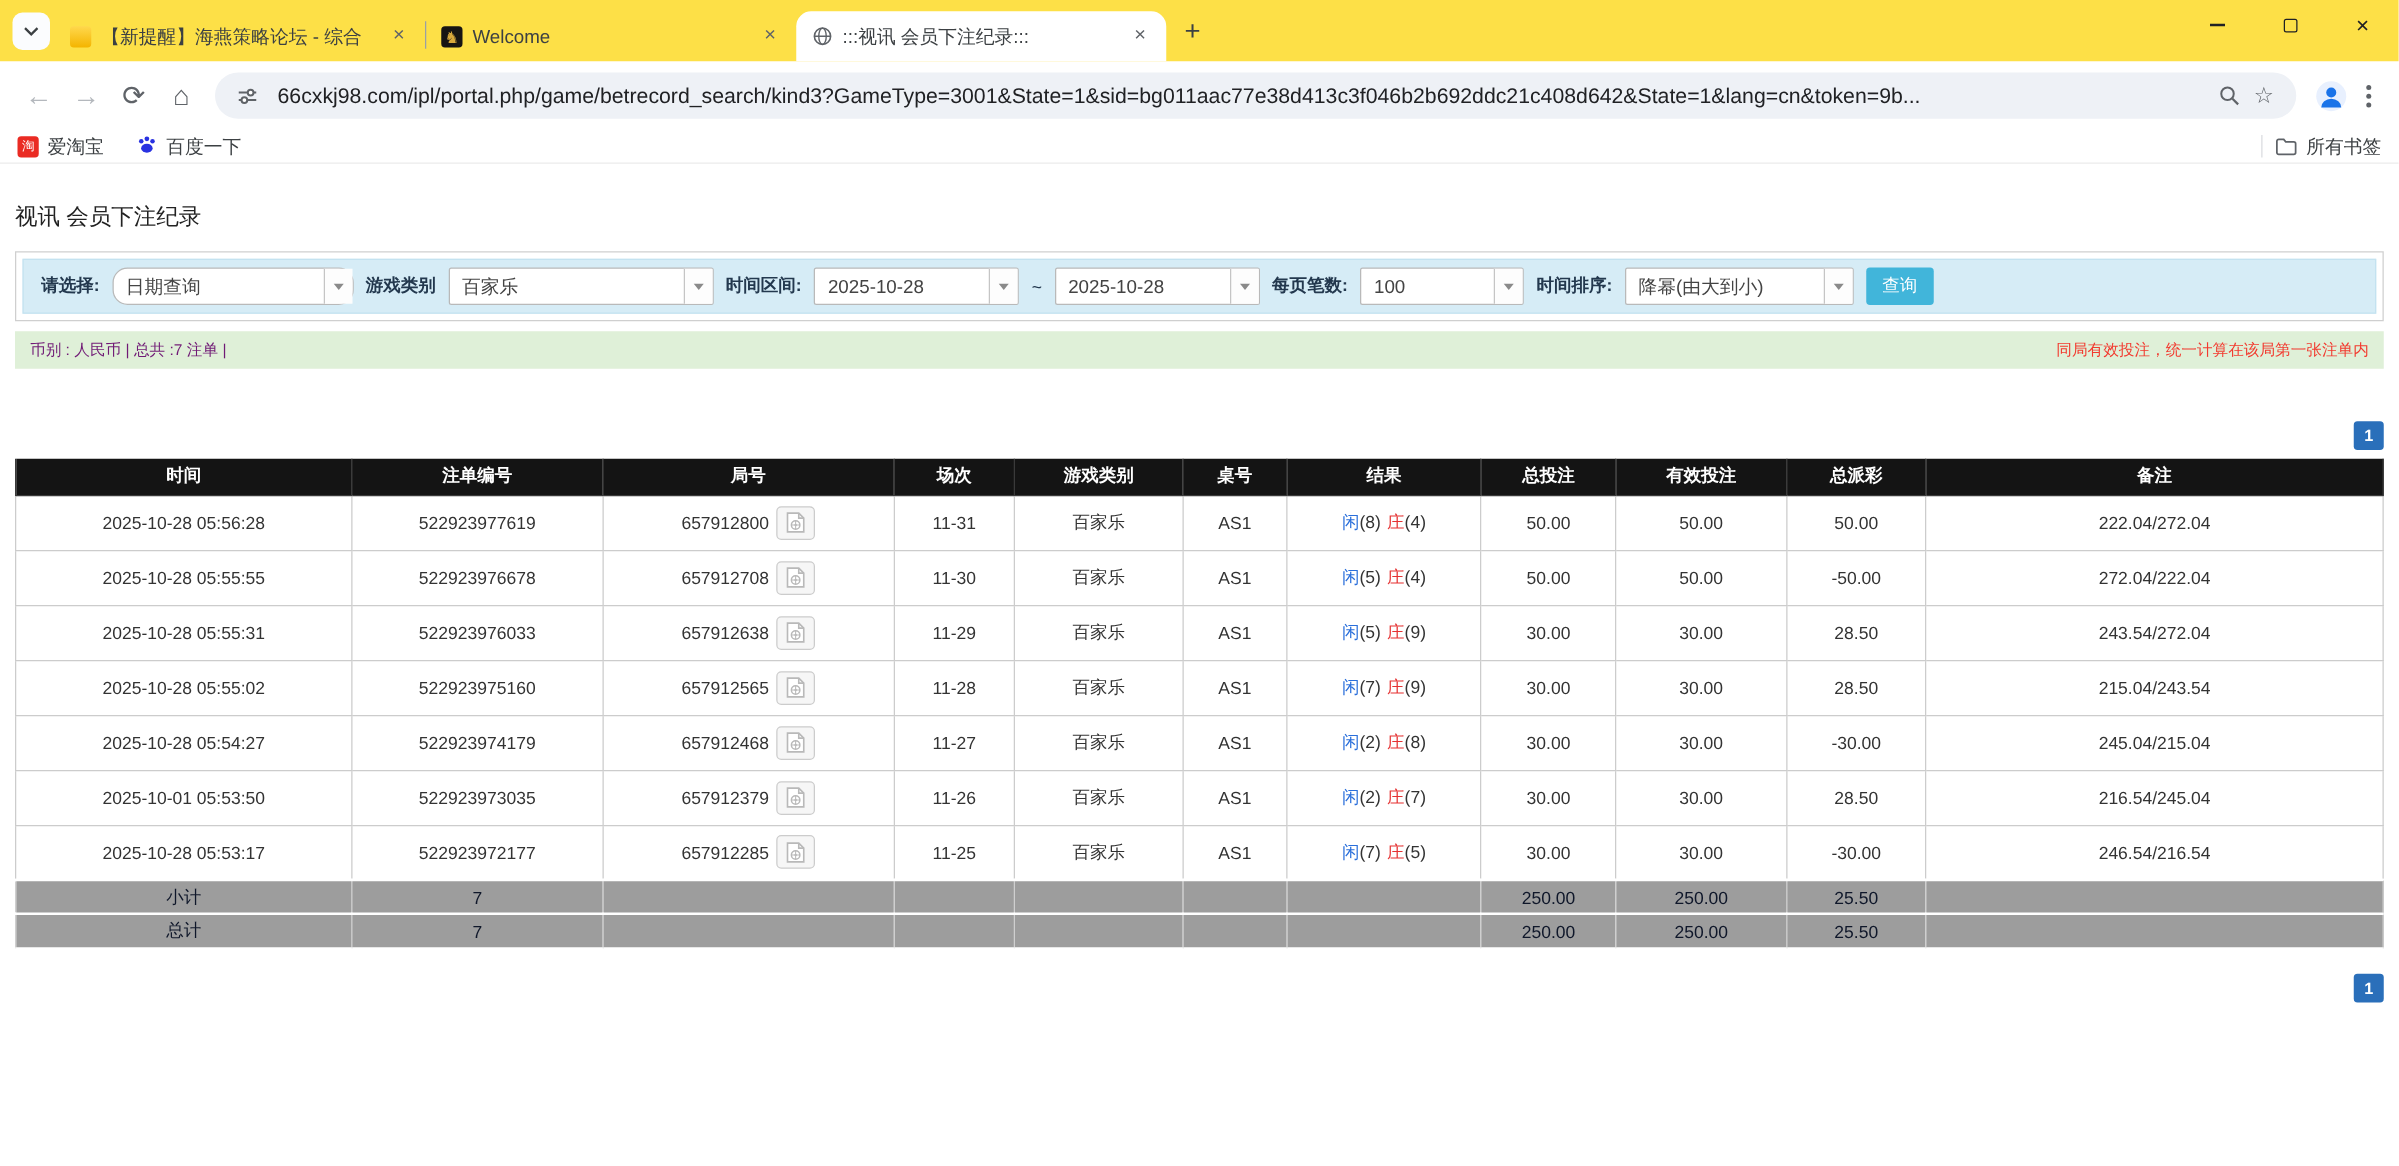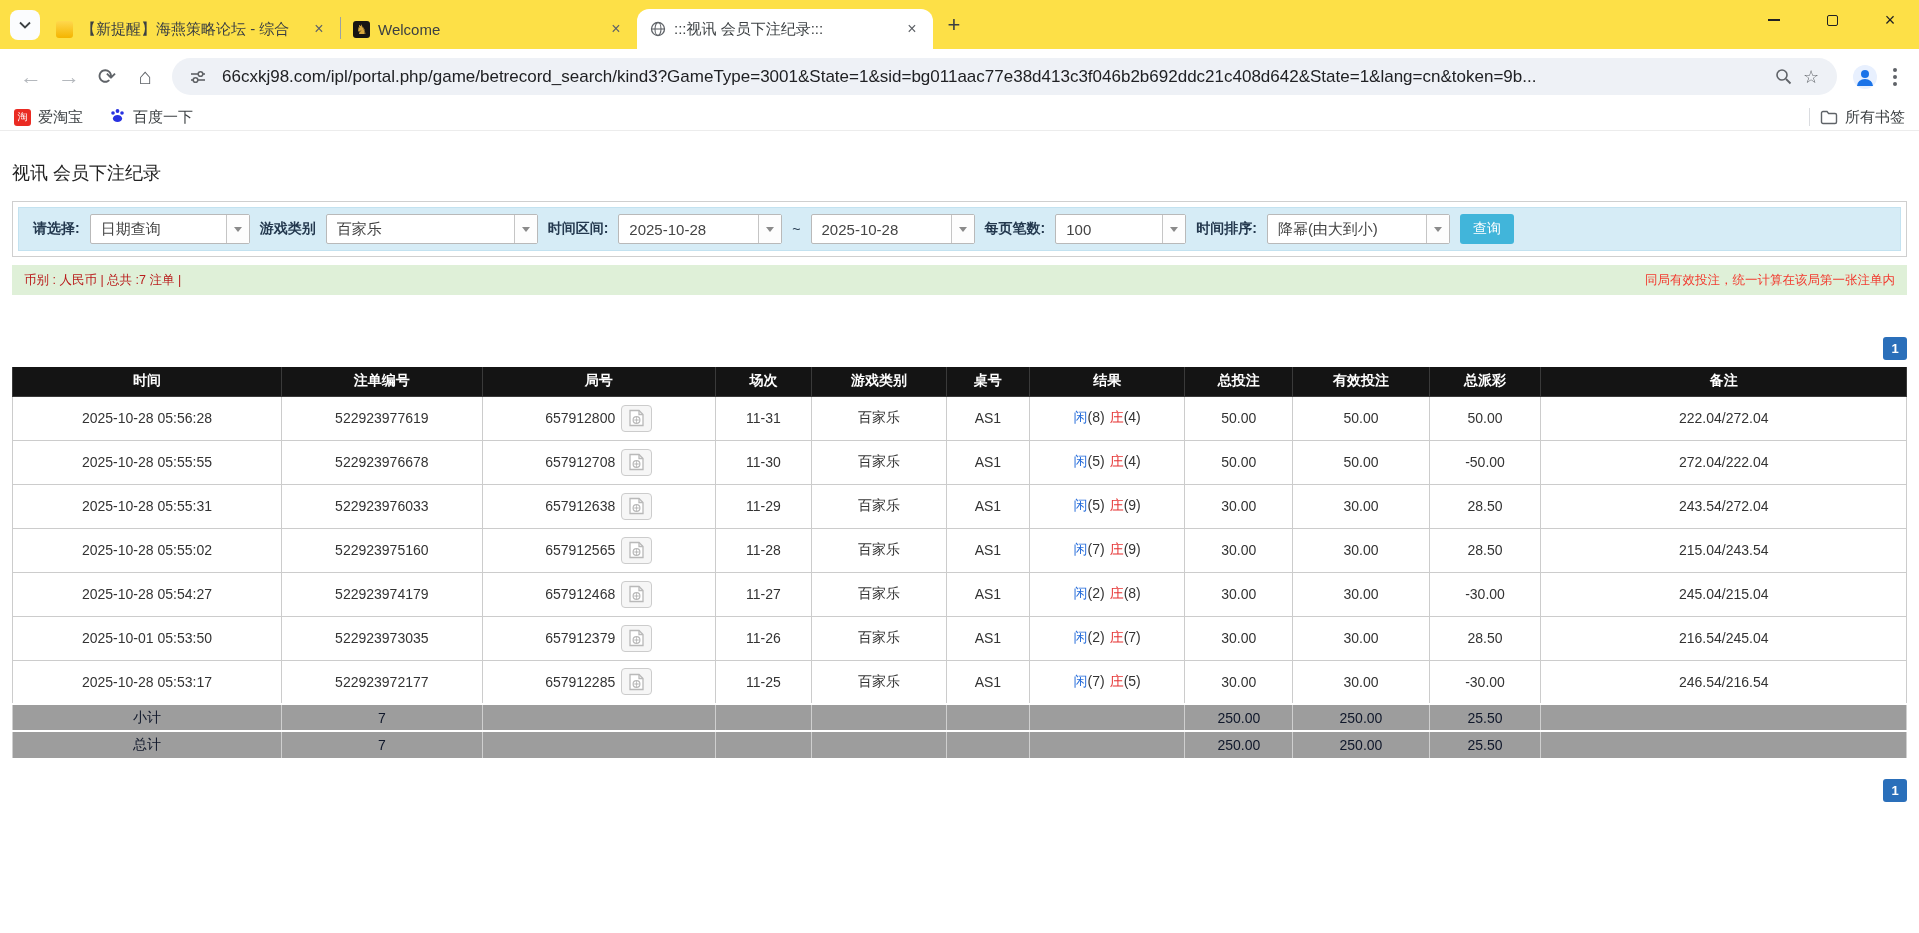--- a/index.html
+++ b/index.html
@@ -60,21 +60,21 @@
   .combo { display:flex; height:30px; background:#fff; border:1px solid #b9b9b9; border-radius:2px; align-items:stretch; cursor:pointer; }
   .combo .val { display:flex; align-items:center; padding:0 10px; font-size:15px; color:#444; }
   .combo .arr { width:23px; border-left:1px solid #c5c5c5; background:#fdfdfd; display:flex; align-items:center; justify-content:center; }
   .caret { width:0; height:0; border-left:4px solid transparent; border-right:4px solid transparent; border-top:5px solid #8a8a8a; }
   .tilde { color:#23384e; font-size:14px; }
   .search-btn { background:#41b5da; color:#fff; font-size:14px; border:none; border-radius:3px;
     height:30px; padding:0 13px; cursor:pointer; }
 
   .summary-bar { margin-top:8px; background:#dff0d8; height:30px; display:flex; align-items:center;
     justify-content:space-between; padding:0 12px; }
-  .summary-left { font-size:12.5px; color:#b91c1c; }
+  .summary-left { font-size:12.5px; color:#701a75; }
   .summary-right { font-size:12.5px; color:#f23a2f; }
 
   .pager-row { display:flex; justify-content:flex-end; margin:42px 0 7px 0; }
   .pager-row.bottom { margin:20px 0 0 0; }
   .page-badge { min-width:24px; height:23px; background:#2a6fba; color:#fff; font-size:13px; font-weight:bold;
     display:flex; align-items:center; justify-content:center; border-radius:3px; padding:0 4px; cursor:pointer; }
 
   table.bets { width:100%; border-collapse:collapse; table-layout:fixed; }
   table.bets th { background:#141414; color:#fff; font-size:14px; font-weight:bold; height:29px;
     border:1px solid #3a3a3a; border-top:none; }
@@ -205,21 +205,21 @@
     </div>
   </div>
 </div>
 
 <div class="content">
   <h1 class="page-title">视讯 会员下注纪录</h1>
 
   <div class="filter-wrap">
     <div class="filter-bar">
       <span class="f-label">请选择:</span>
-      <div class="combo" style="width:160px;">
+      <div class="combo" style="width:193px;border-radius:12px;">
         <span class="val" style="flex:1">日期查询</span>
         <span class="arr">
             <span class="caret"></span>
           </span>
       </div>
 
       <span class="f-label">游戏类别</span>
       <div class="combo" style="width:212px;">
         <span class="val" style="flex:1">百家乐</span>
         <span class="arr">

